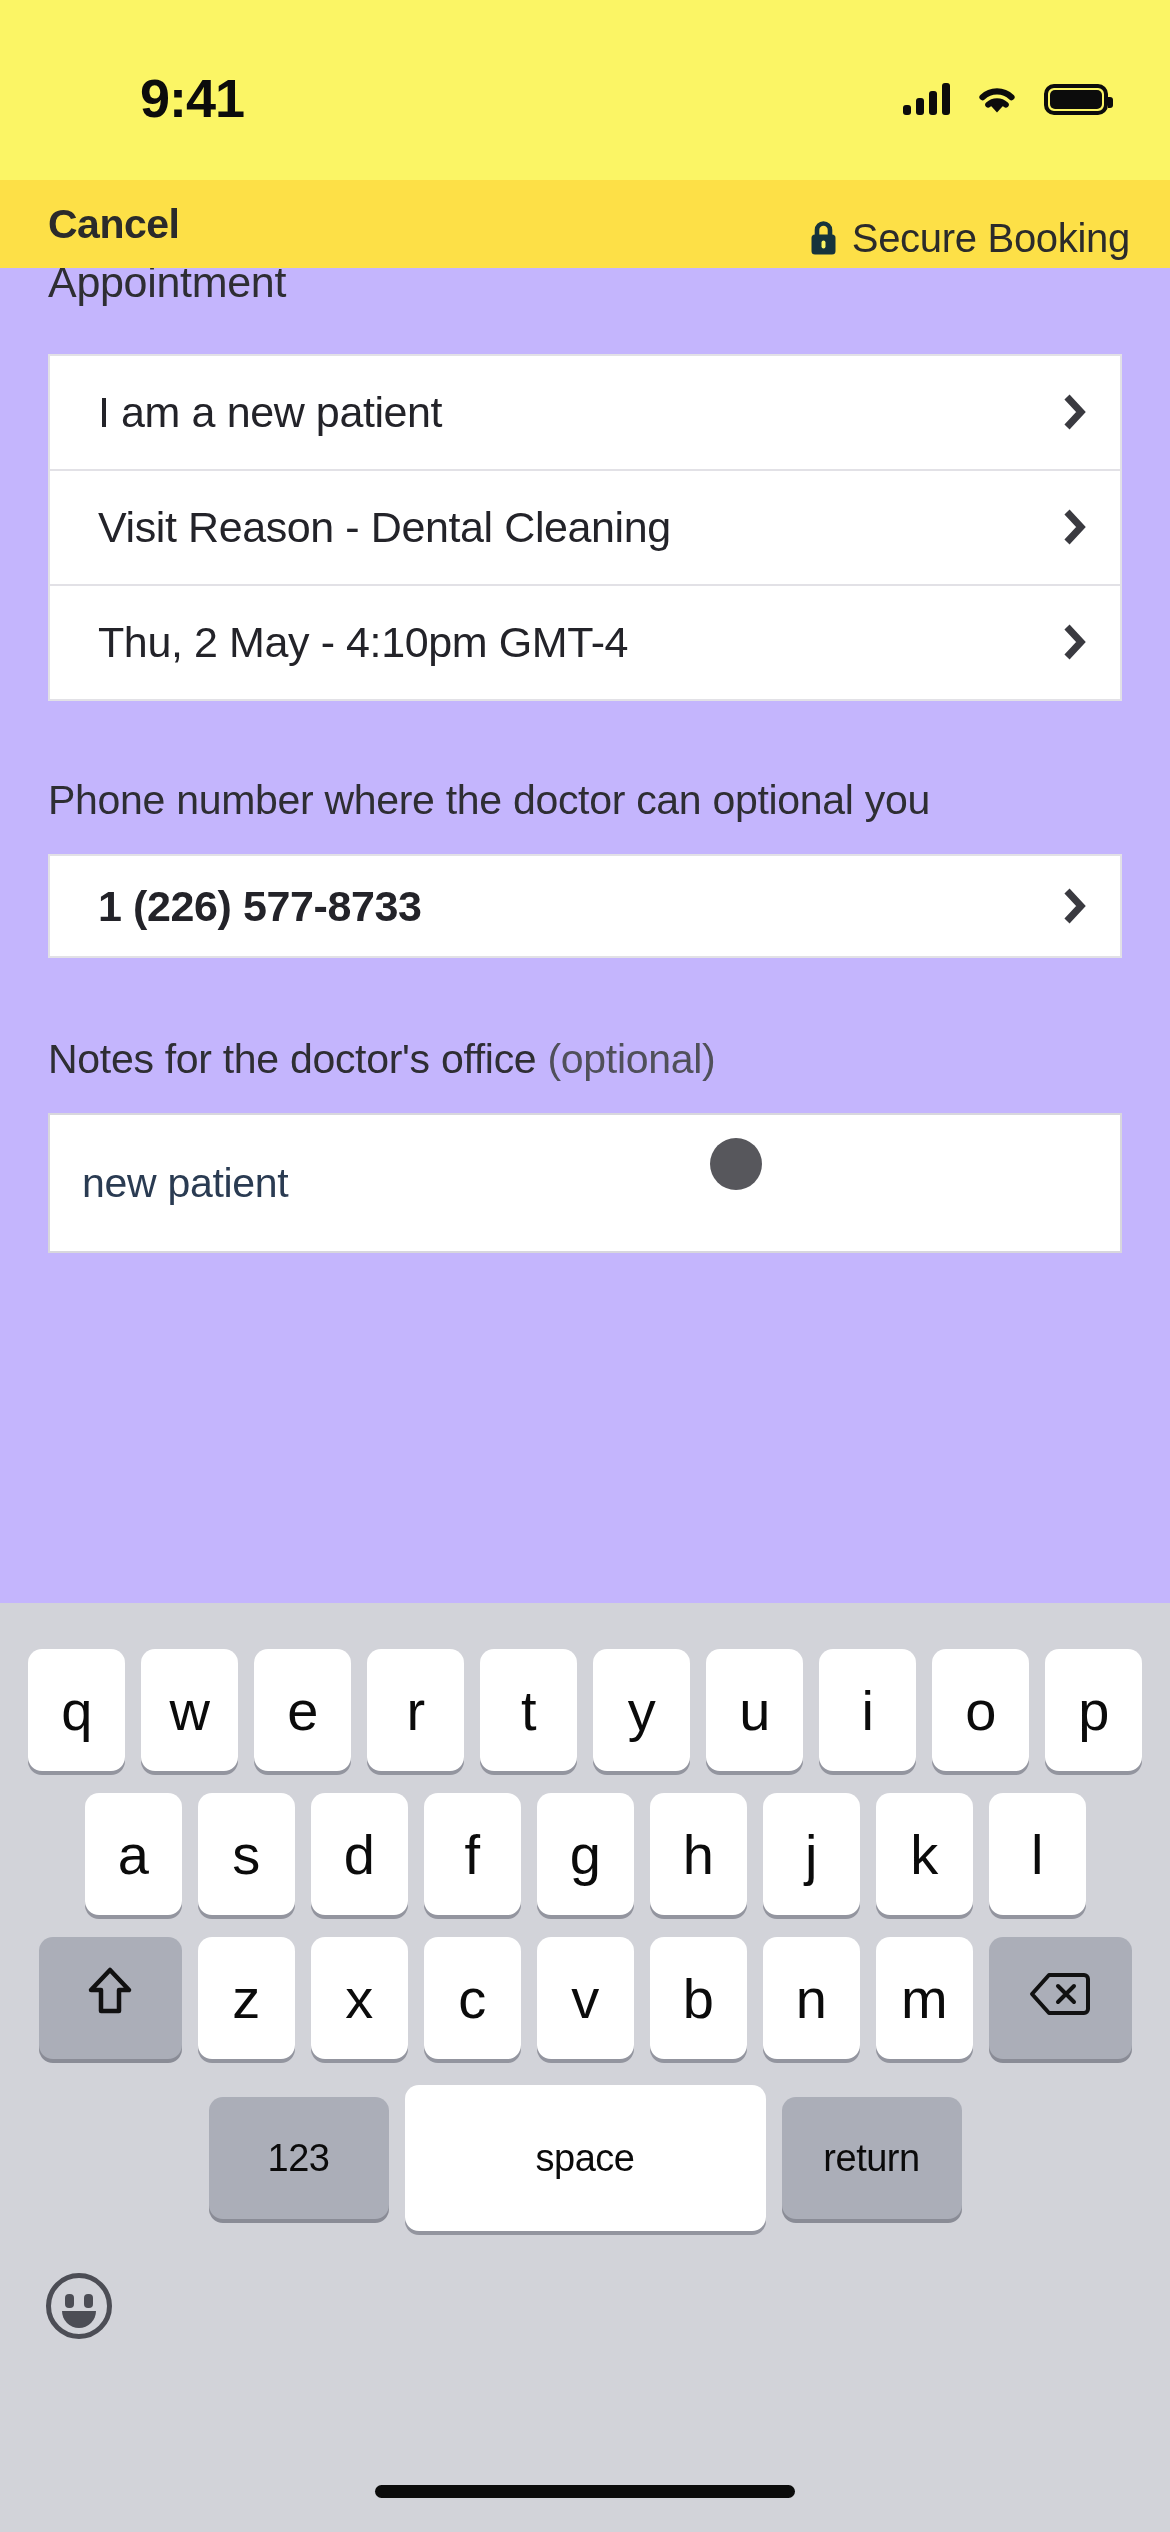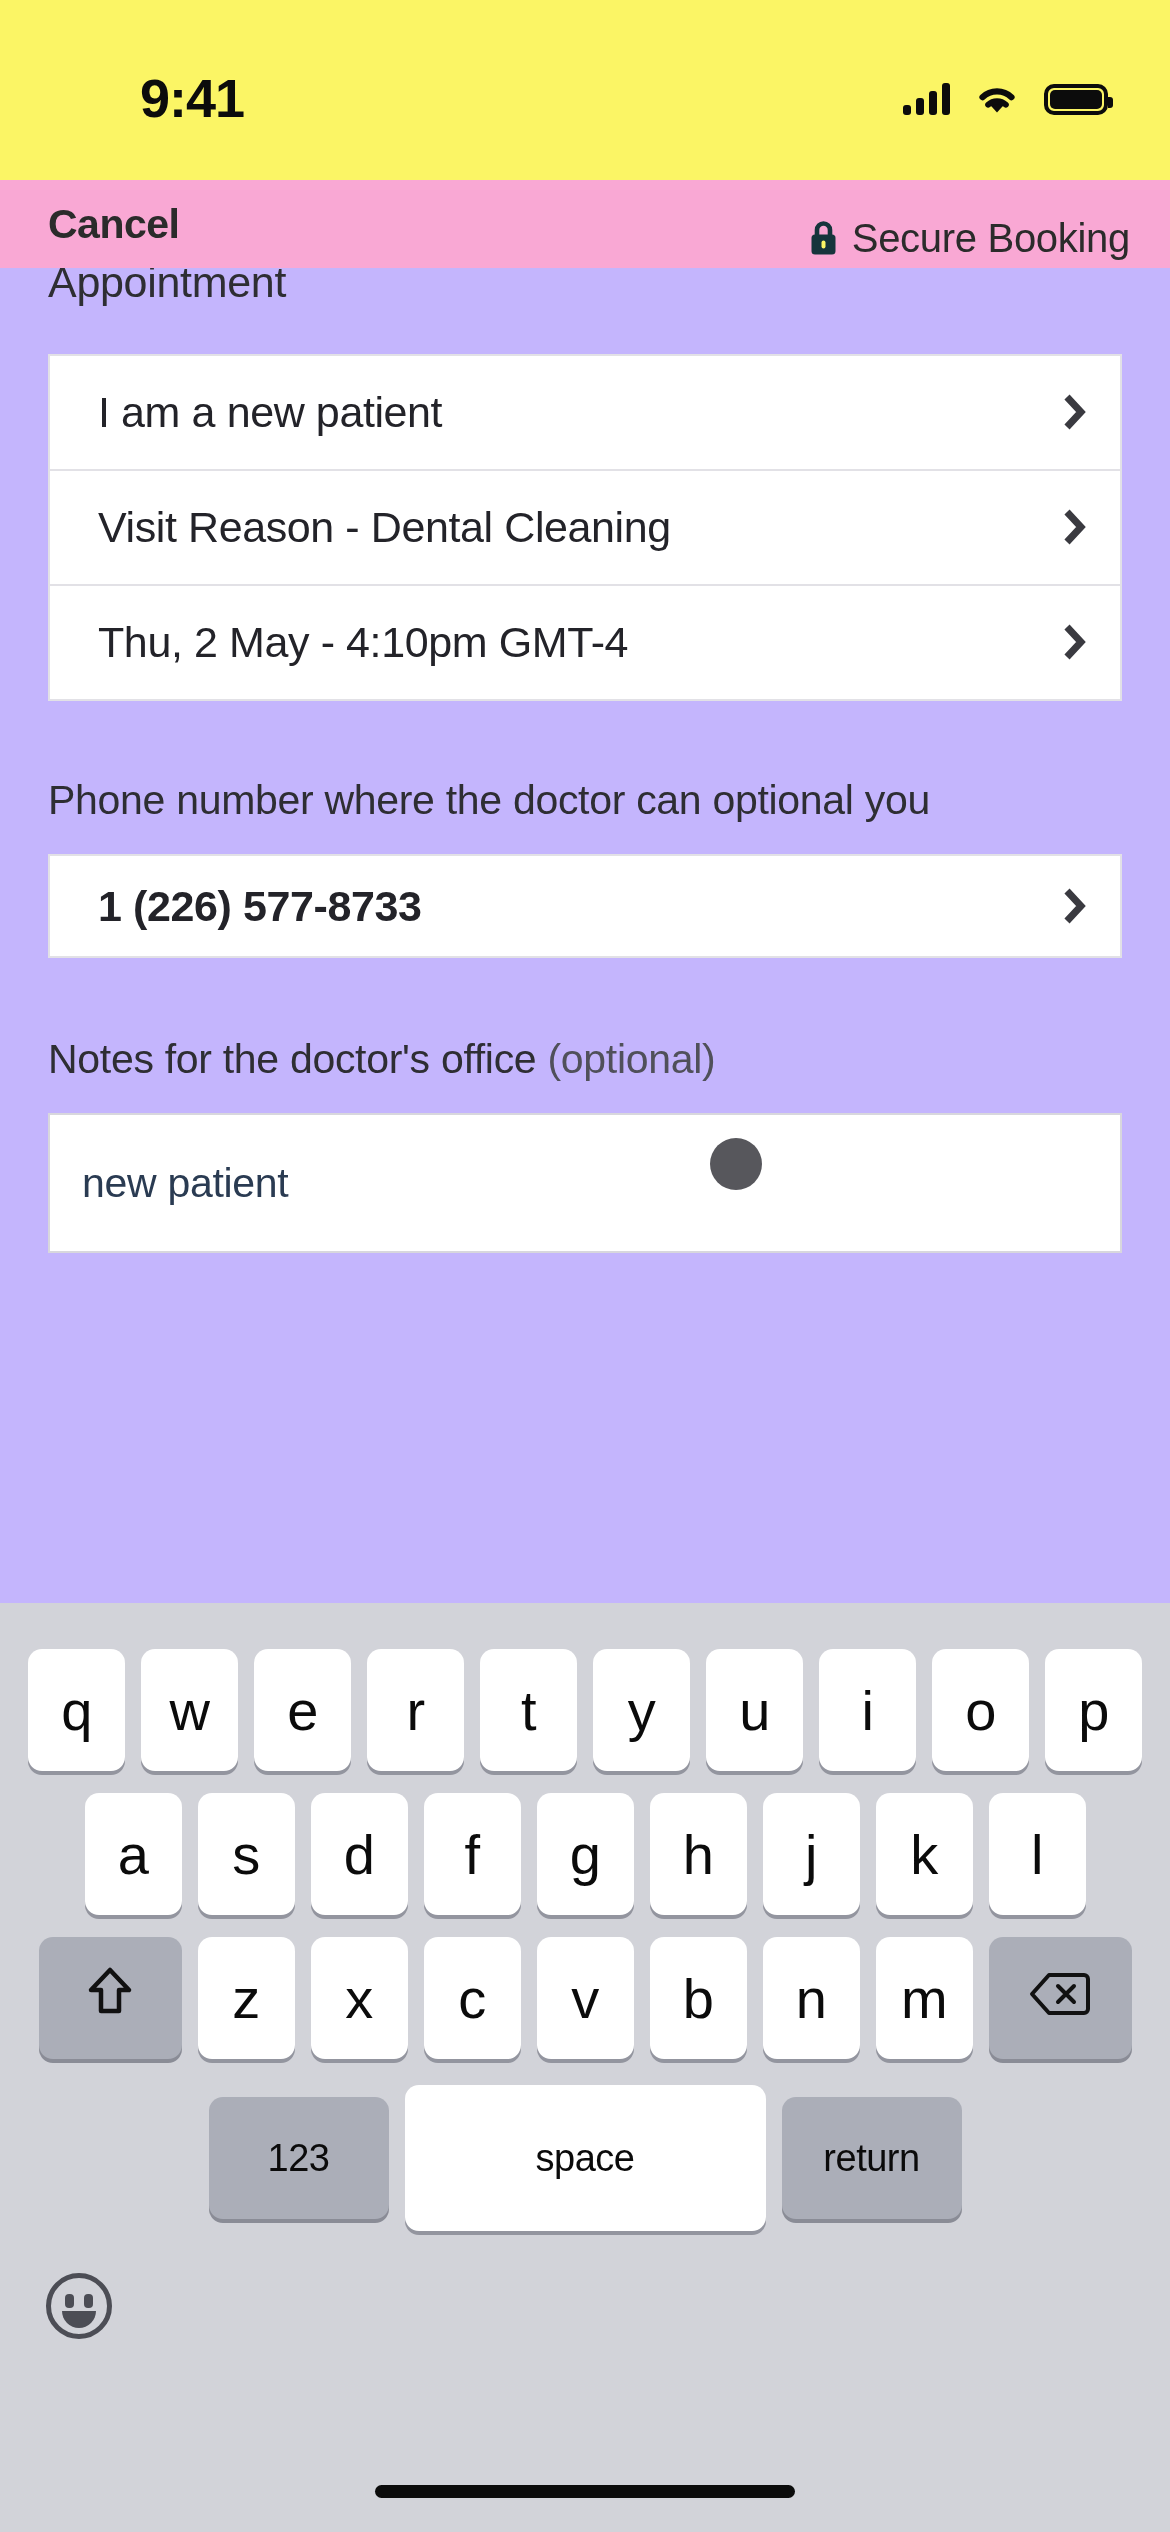--- a/index.html
+++ b/index.html
@@ -36,21 +36,21 @@
   }
   .batt::after{
     content:""; position:absolute; right:-9px; top:9px; width:5px; height:11px;
     background:#0c0c0c; border-radius:0 3px 3px 0;
   }
   .batt span{ display:block; width:100%; height:100%; background:#0c0c0c; border-radius:5px; }
 
   
   .navbar{
     position:absolute; top:180px; left:0; width:1170px; height:88px;
-    background:#f9a8d4;
+    background:#fde047;
     display:flex; align-items:center; justify-content:space-between;
     padding:0 40px 0 48px;
   }
   .nav-cancel{
     font-size:41px; font-weight:700; color:#2b2b2b; letter-spacing:-0.5px;
     background:none; border:none; font-family:inherit; cursor:pointer;
   }
   .nav-secure{ display:flex; align-items:center; gap:13px;margin-top:28px; }
   .nav-secure-label{ font-size:40px; font-weight:400; color:#2b2b2b; letter-spacing:-0.3px; }
   .lock{ width:31px; height:38px; position:relative; }

